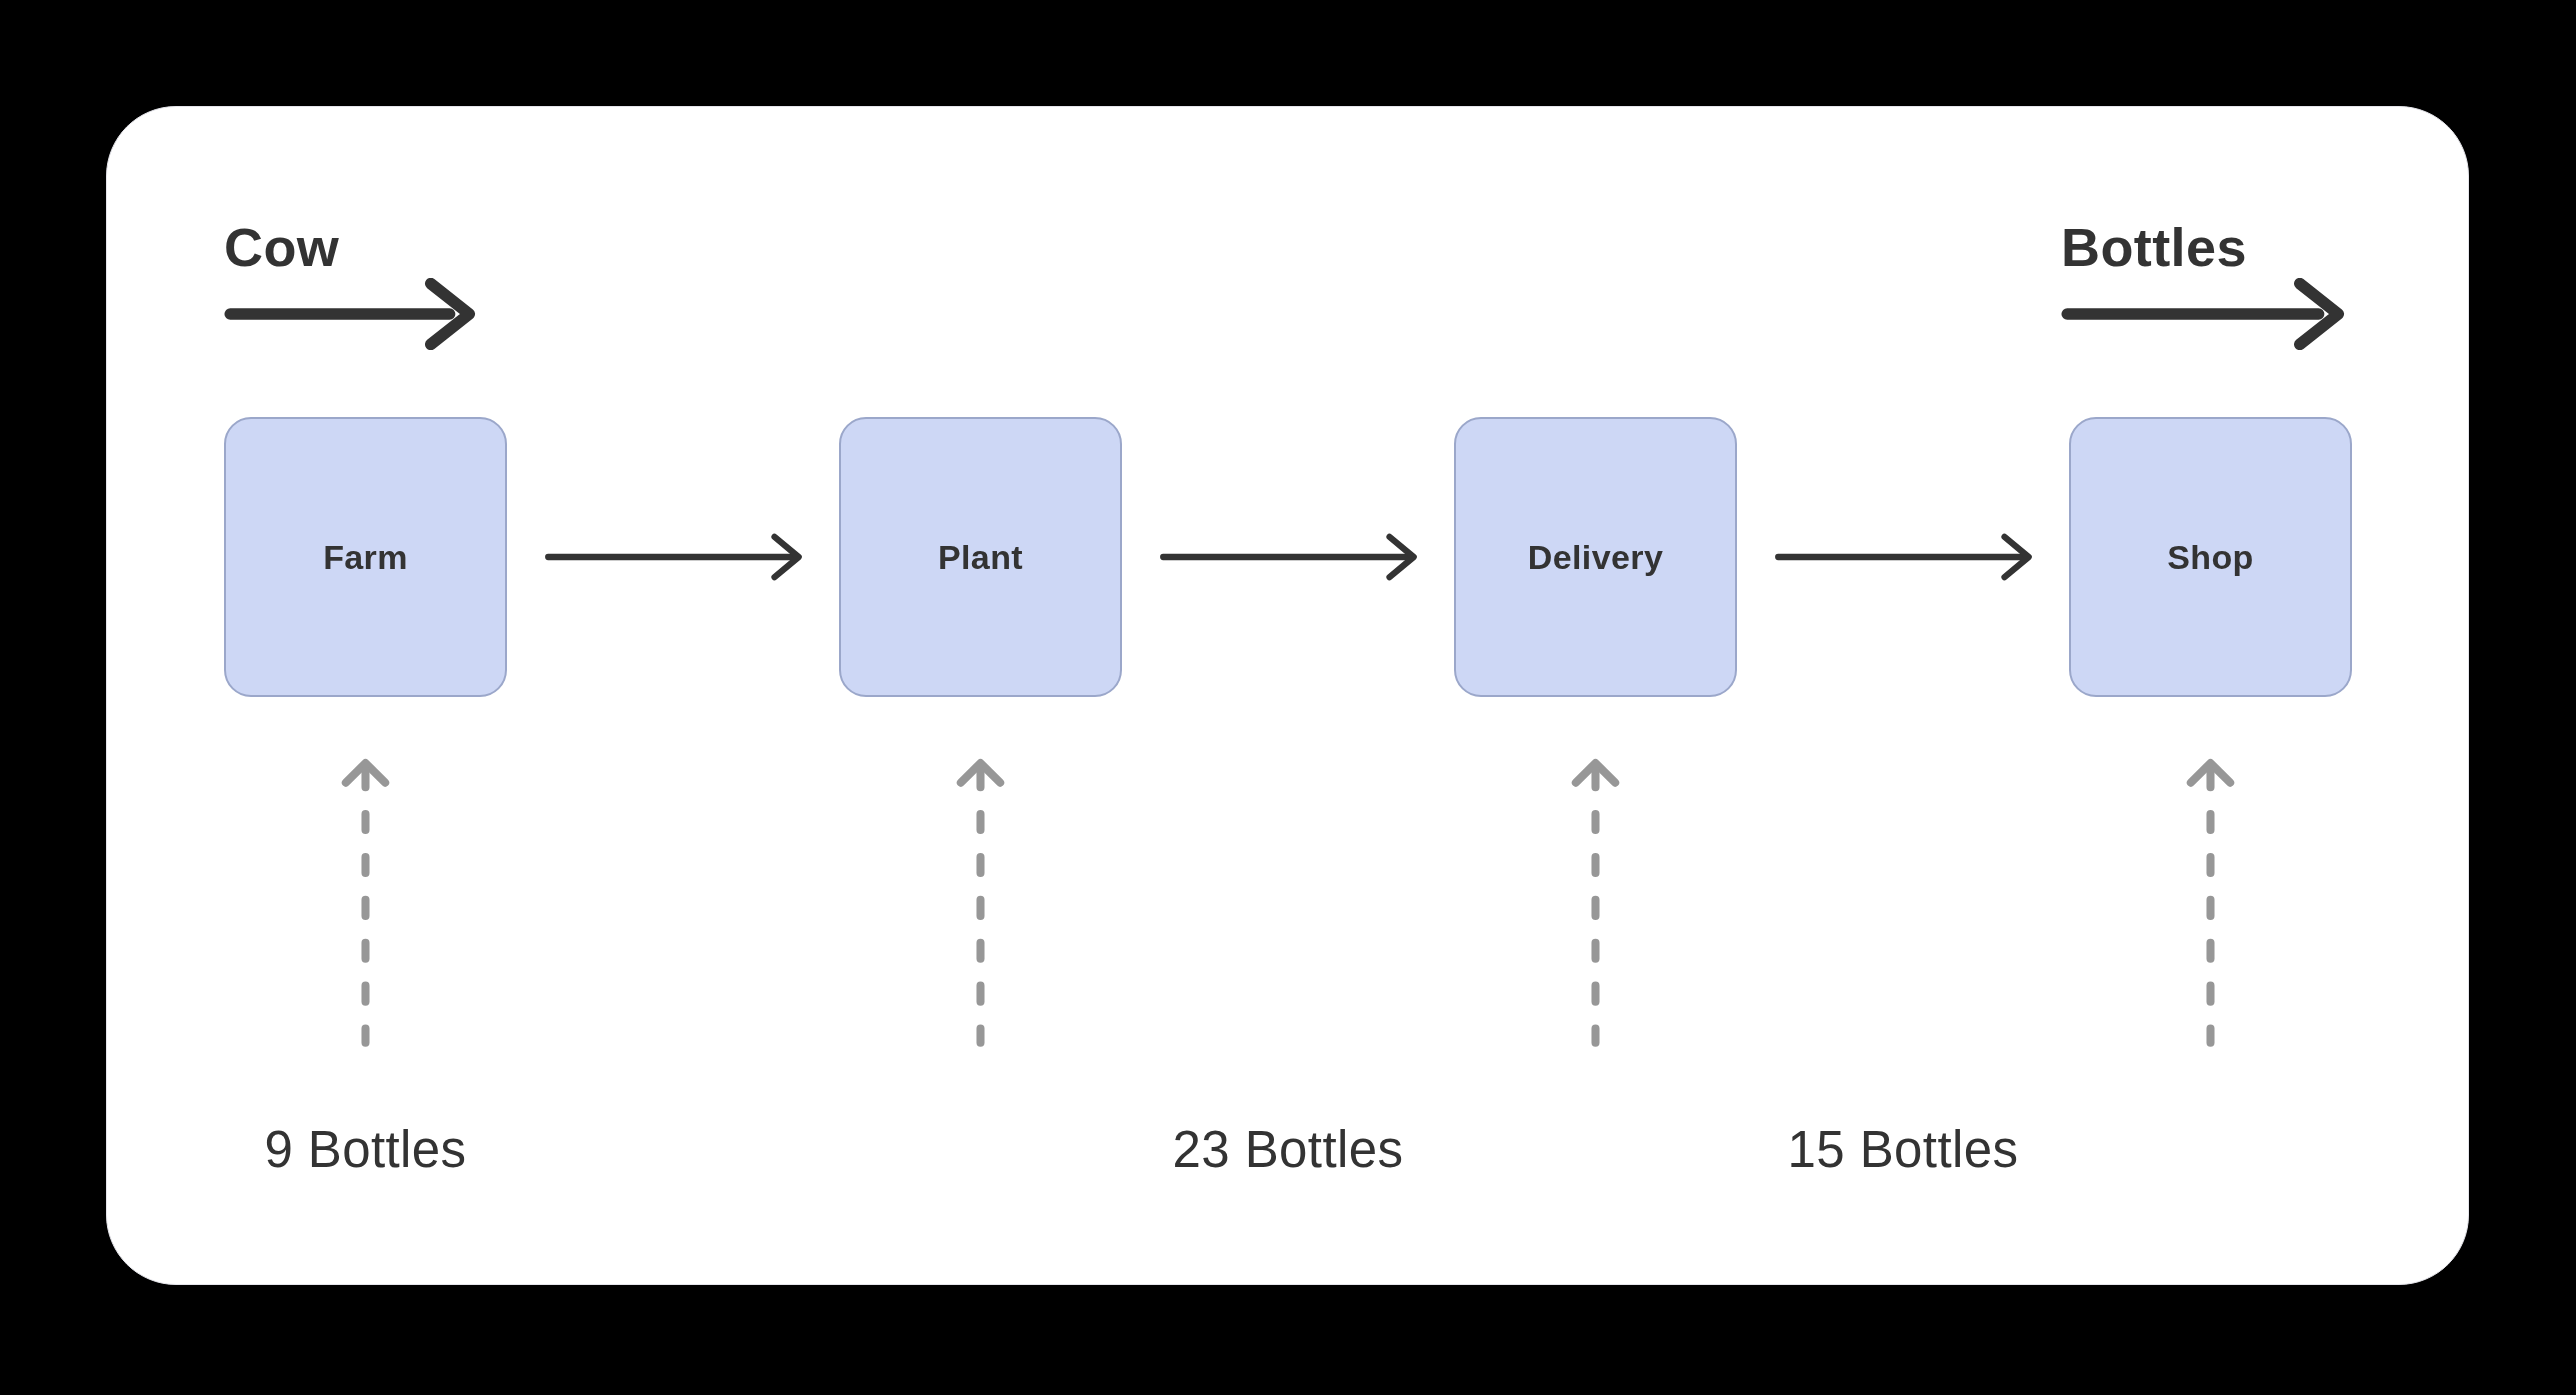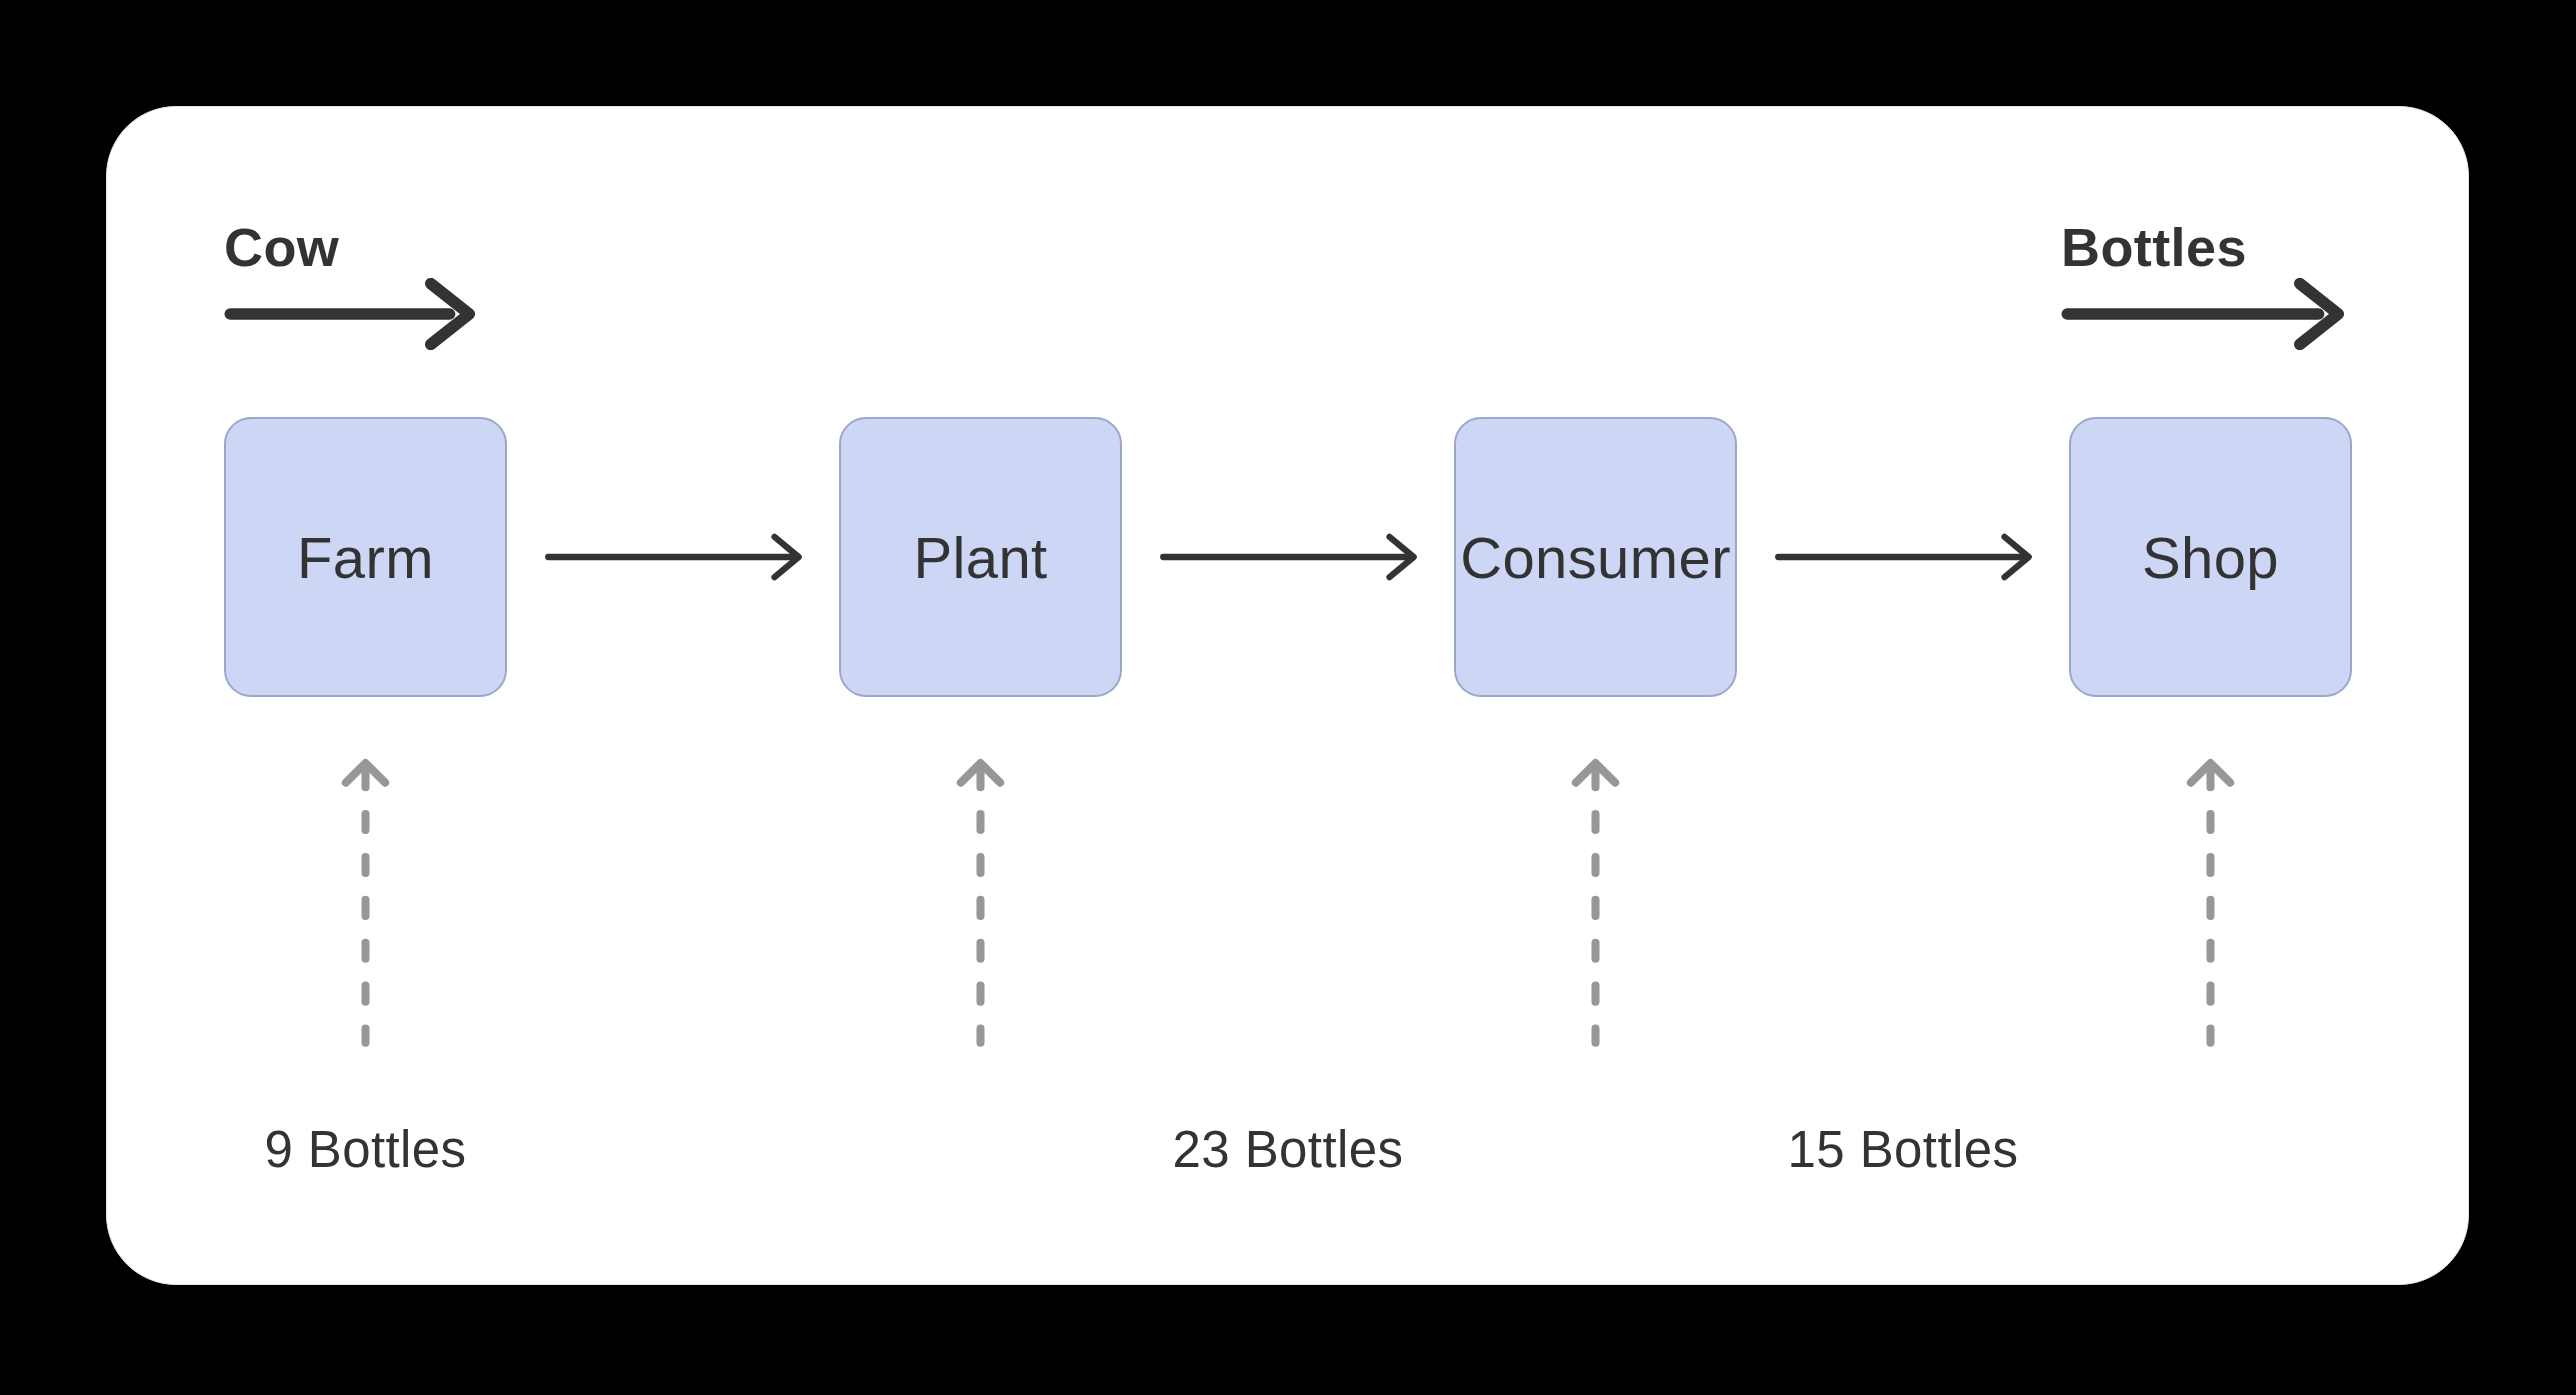--- a/index.html
+++ b/index.html
@@ -48,21 +48,21 @@
   }
   .stage-box{
     width:283px;height:280px;
     box-sizing:border-box;
     background:var(--box-fill);
     border:2.7px solid var(--box-border);
     border-radius:27px;
     display:flex;align-items:center;justify-content:center;
   }
   .stage-label{
-    font-size:58px;font-weight:400;color:var(--ink);
+    font-size:34px;font-weight:700;color:var(--ink);
     letter-spacing:0.4px;
   }
   .connector-cell{
     display:flex;align-items:center;justify-content:center;
     height:280px;
   }
   .dash-cell{
     margin-top:58px;height:295px;
     display:flex;justify-content:center;
   }
@@ -111,21 +111,21 @@
     <div class="stage-box">
       <span class="stage-label">Plant</span>
     </div>
     <div class="connector-cell">
       <svg width="332" height="280" viewBox="0 0 371 313">
         <line class="stroke-ink" x1="46" y1="156.5" x2="319" y2="156.5" stroke-width="7" stroke-linecap="round"></line>
         <path class="stroke-ink" d="M299 134 L326 156.5 L299 179" fill="none" stroke-width="7" stroke-linecap="round" stroke-linejoin="round"></path>
       </svg>
     </div>
     <div class="stage-box">
-      <span class="stage-label">Consumer</span>
+      <span class="stage-label">Delivery</span>
     </div>
     <div class="connector-cell">
       <svg width="332" height="280" viewBox="0 0 371 313">
         <line class="stroke-ink" x1="46" y1="156.5" x2="319" y2="156.5" stroke-width="7" stroke-linecap="round"></line>
         <path class="stroke-ink" d="M299 134 L326 156.5 L299 179" fill="none" stroke-width="7" stroke-linecap="round" stroke-linejoin="round"></path>
       </svg>
     </div>
     <div class="stage-box">
       <span class="stage-label">Shop</span>
     </div>

